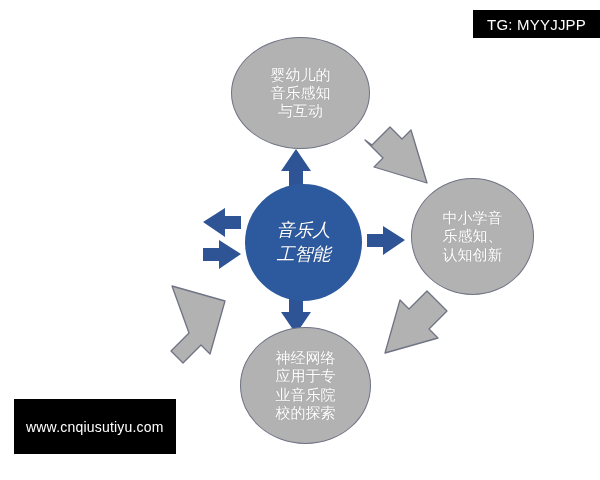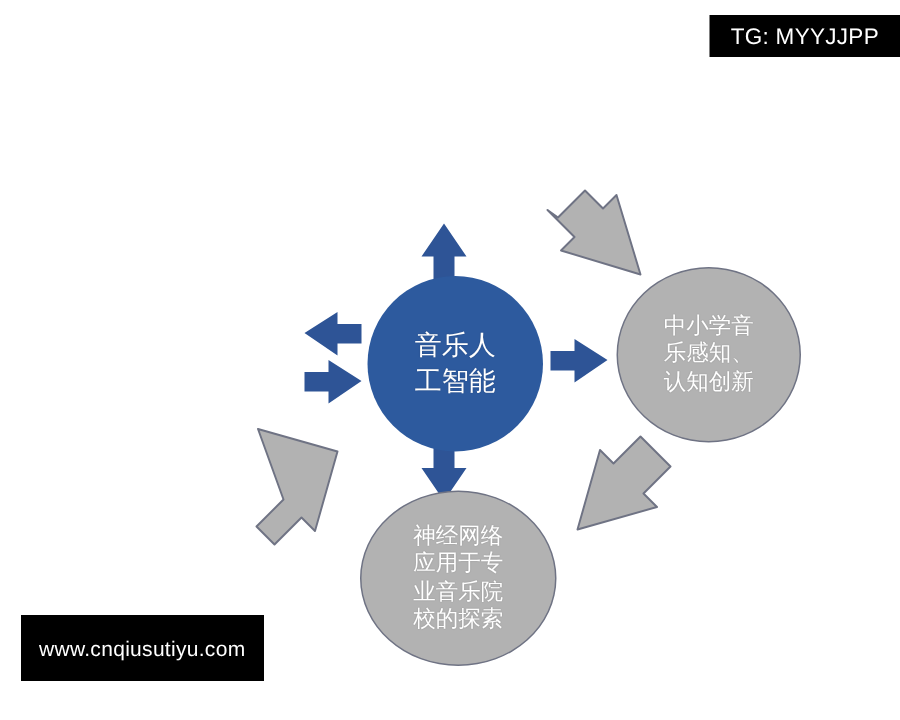--- a/index.html
+++ b/index.html
@@ -32,22 +32,22 @@
   #tg-chip {
     right: 0px;
     top: 10px;
     height: 28px;
     padding: 0 14px;
     font-size: 15px;
   }
   #site-chip {
     left: 14px;
     bottom: 26px;
-    height: 44px;
-    padding: 0 12px;
+    height: 23px;
+    padding: 16px 12px;
     font-size: 14px;
   }
 
   
   .node {
     position: absolute;
     display: flex;
     align-items: center;
     justify-content: center;
     text-align: center;
@@ -65,20 +65,21 @@
     background: #b2b2b2;
     border: 1.4px solid #6f7384;
   }
   .node-sat .label {
     font-size: 15px;
   }
 
   #node-center {
     border-radius: 50%;
     background: #2d5a9e;
+    font-style: italic;
   }
   #node-center .label {
     font-size: 18px;
     line-height: 1.3;
   }
 
   
   #node-top    { left: 231px; top: 37px;  width: 139px; height: 112px; }
   #node-right  { left: 411px; top: 178px; width: 123px; height: 117px; }
   #node-bottom { left: 240px; top: 327px; width: 131px; height: 117px; }
@@ -115,20 +116,25 @@
     <polygon fill="#b2b2b2" stroke="#6f7384" stroke-width="1.3" stroke-linejoin="round" points="429,293 447,311 429,329 438,338 385,353 400,300 409,309 427,291"></polygon>
 
     <polygon fill="#b2b2b2" stroke="#6f7384" stroke-width="1.3" stroke-linejoin="round" points="172,286 225,301 210,354 201,345 183,363 171,351 189,333"></polygon>
   </svg>
 
   <div class="node" id="node-center">
     <span class="label">音乐人
 工智能</span>
   </div>
 
+  <div class="node node-sat" id="node-top">
+    <span class="label">婴幼儿的
+音乐感知
+与互动</span>
+  </div>
 
   <div class="node node-sat" id="node-bottom">
     <span class="label">神经网络
 应用于专
 业音乐院
 校的探索</span>
   </div>
 
   <div class="node node-sat" id="node-right">
     <span class="label">中小学音

